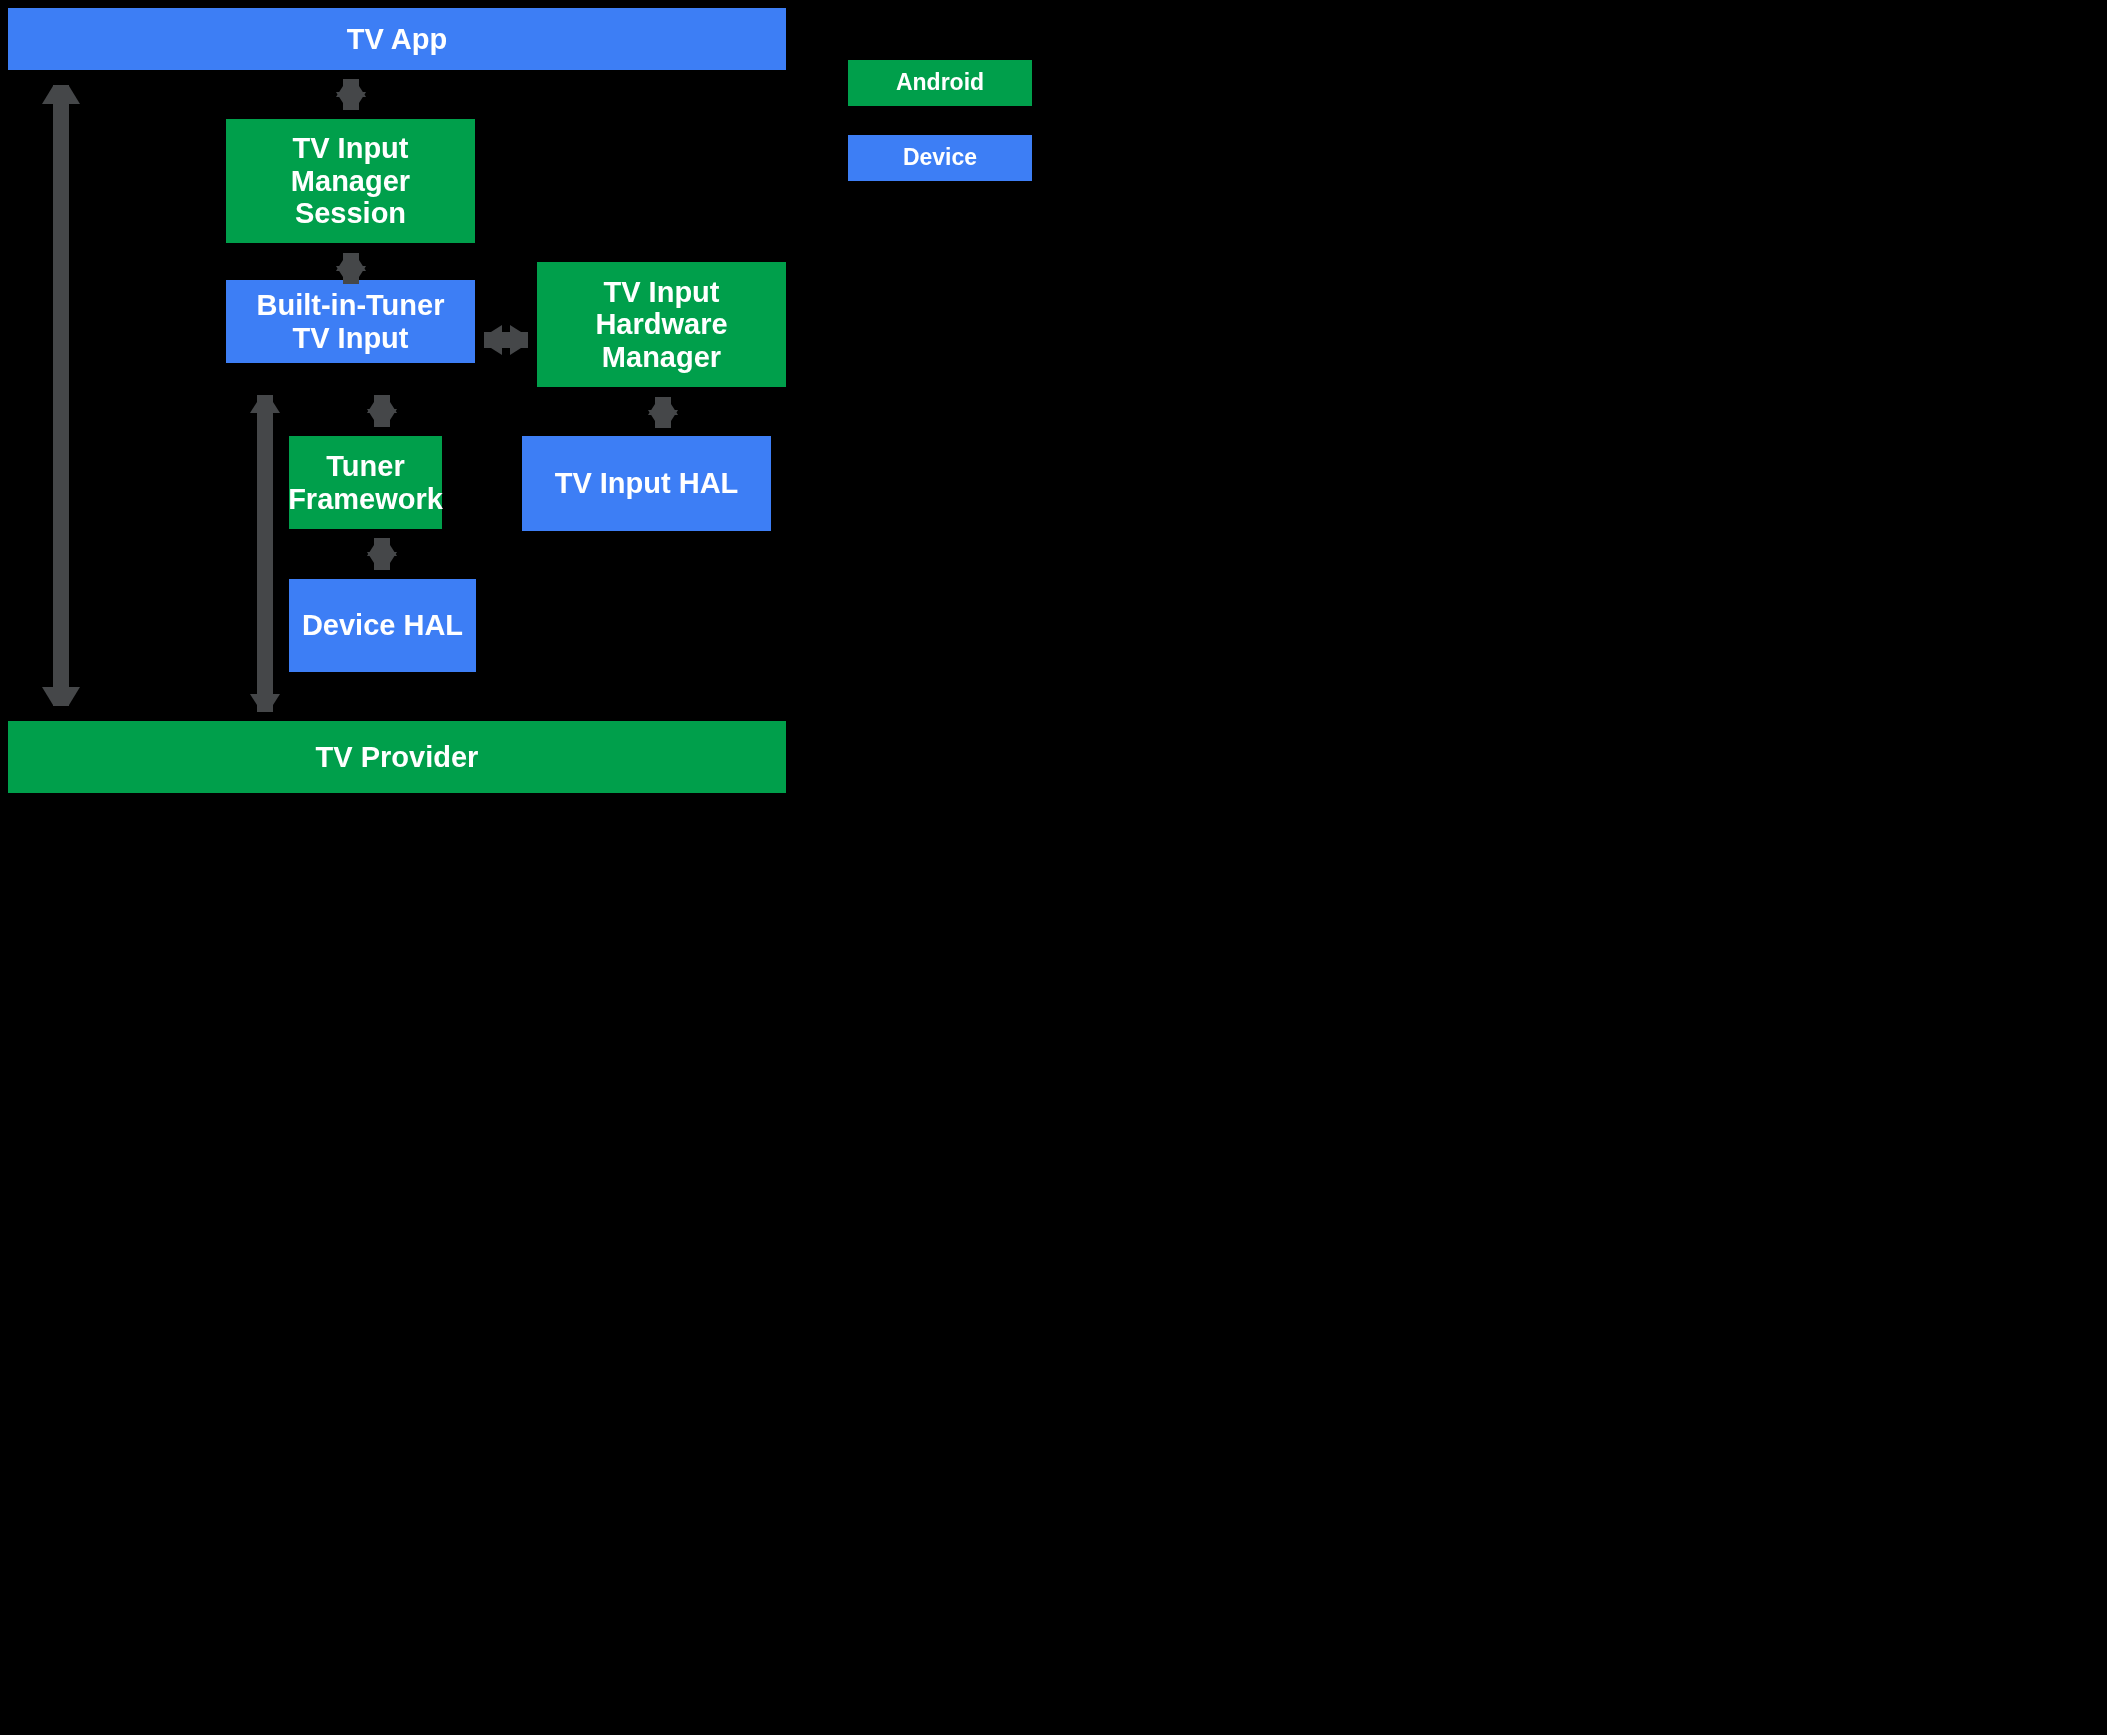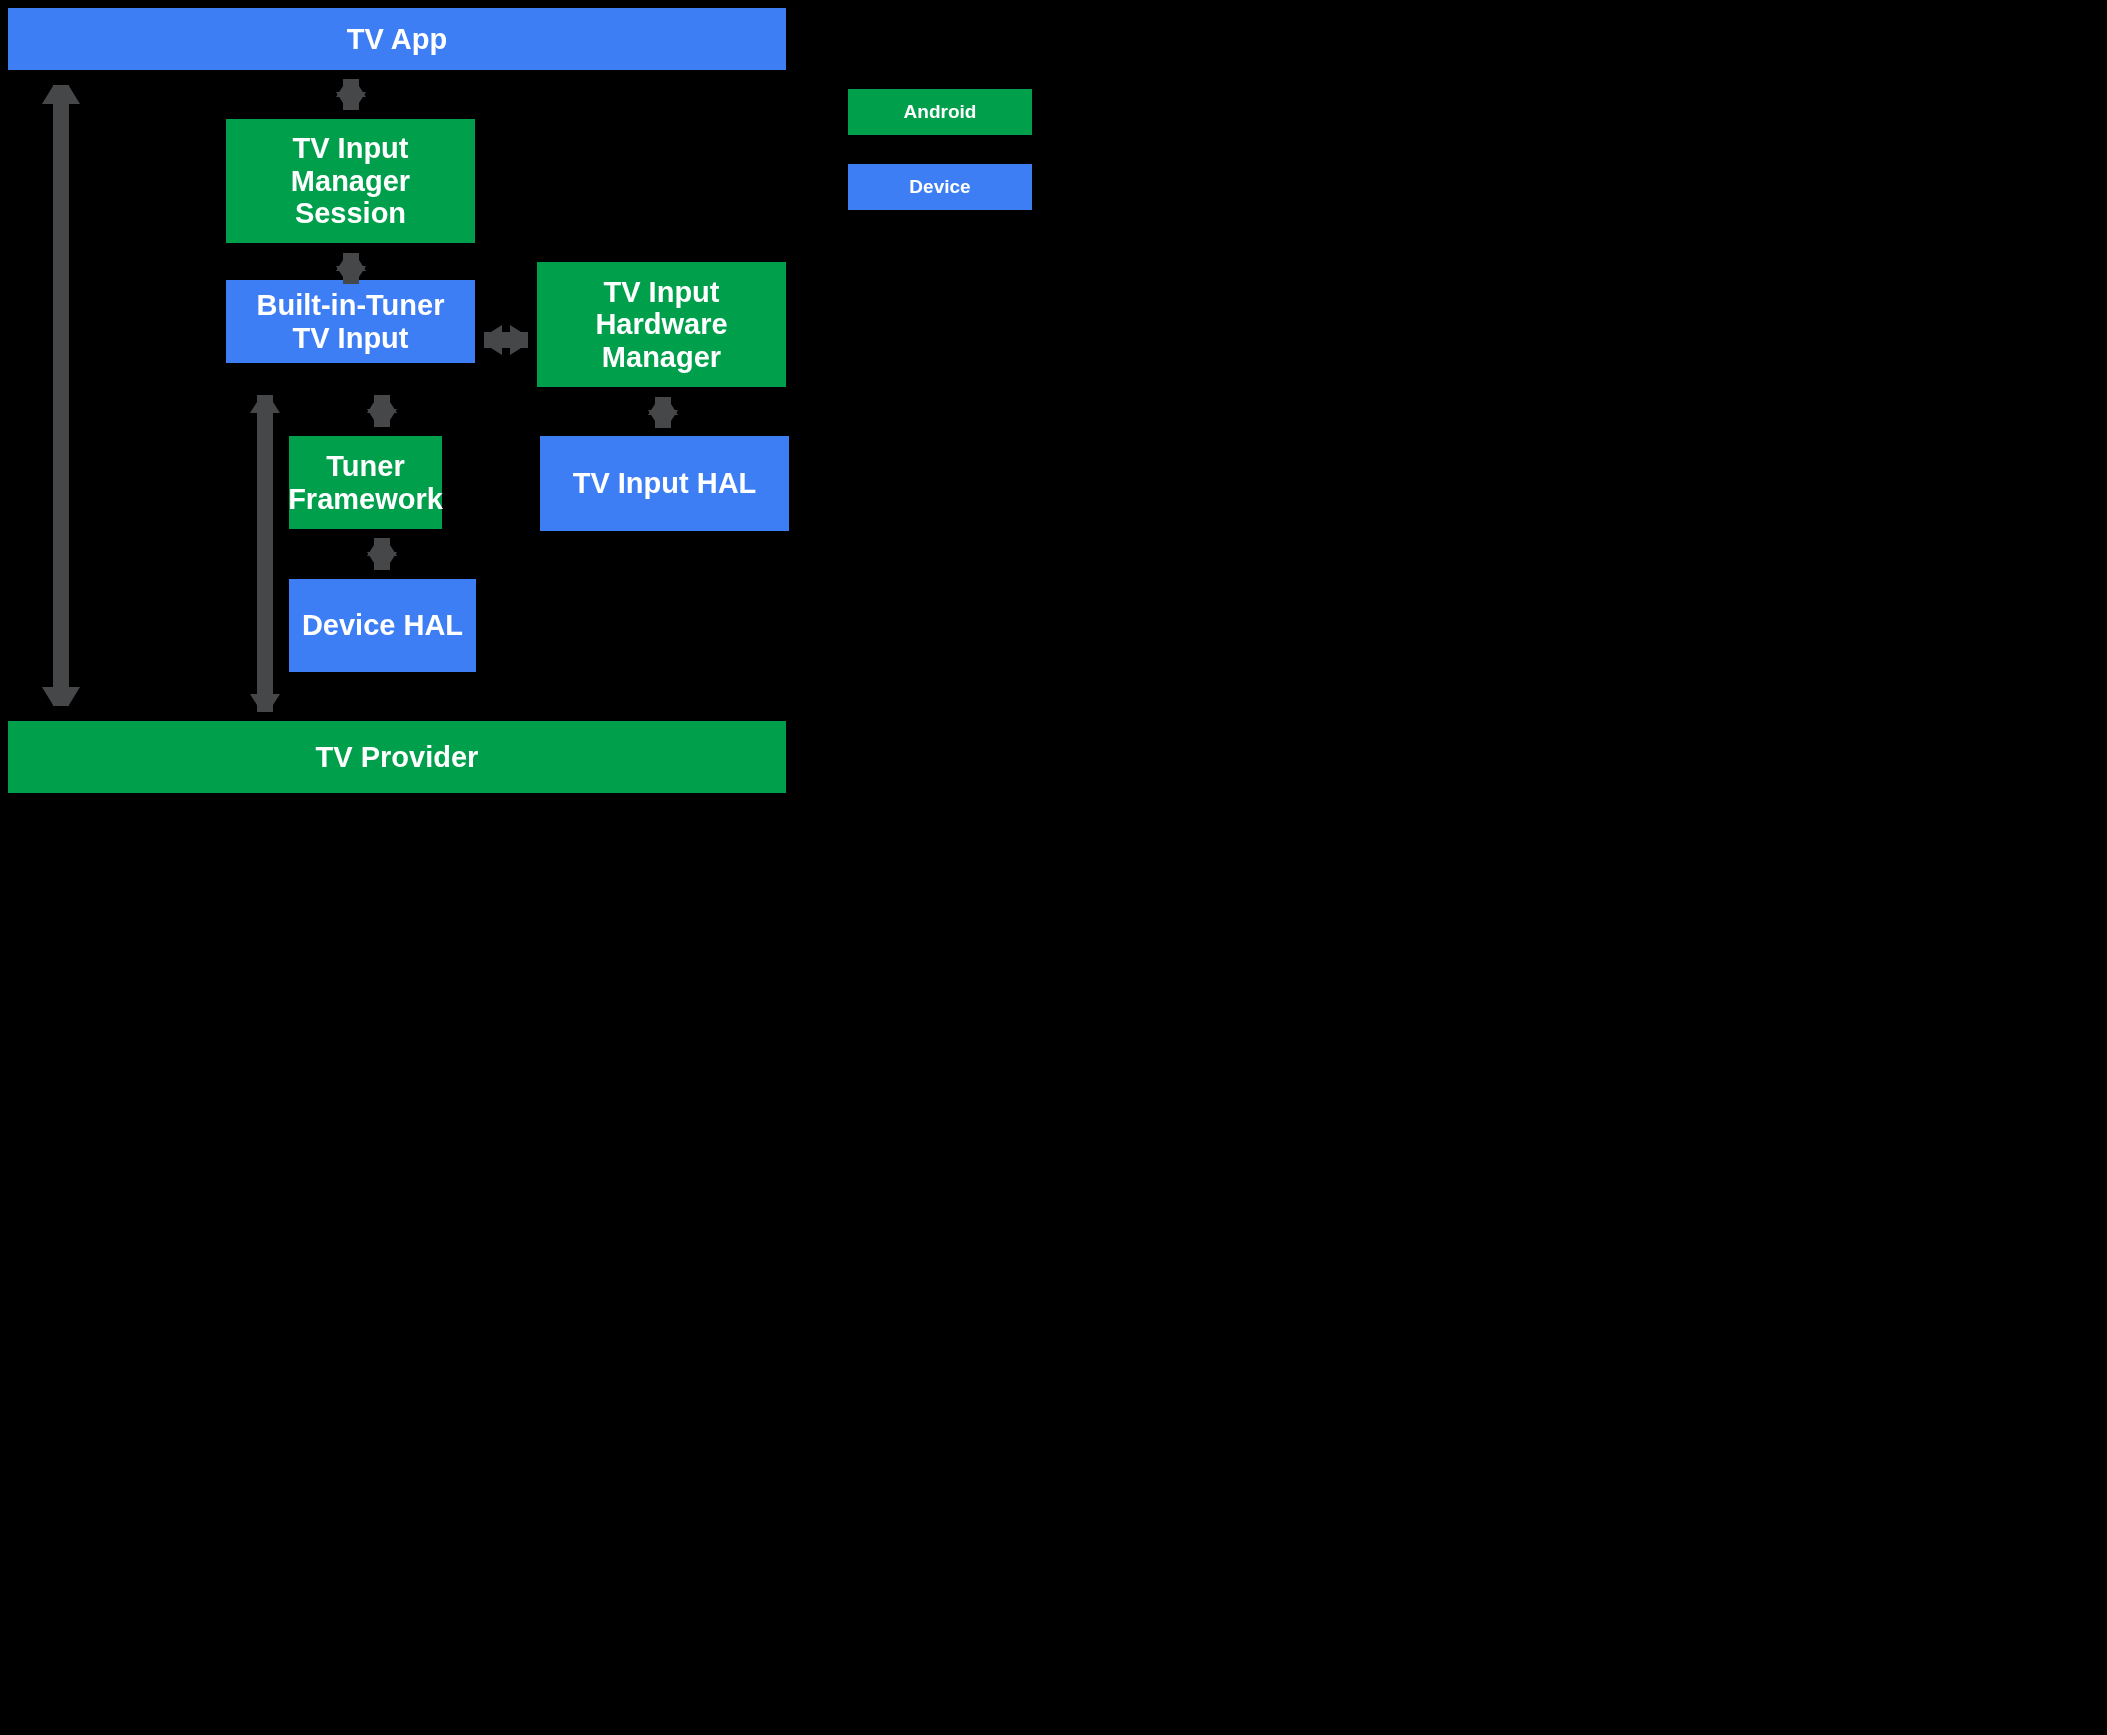--- a/index.html
+++ b/index.html
@@ -17,21 +17,21 @@
   }
   .stage{position:absolute;left:0;top:0;width:1054px;height:868px;}
   .node{
     position:absolute;display:flex;align-items:center;justify-content:center;
     color:var(--text-white);font-weight:700;text-align:center;
     white-space:pre-line;line-height:1.12;
   }
   .node.android{background:var(--android-green);}
   .node.device{background:var(--device-blue);}
   .lbl-main{font-size:29px;}
-  .lbl-legend{font-size:19px;margin-top:29px;}
+  .lbl-legend{font-size:23px;}
 
   
   .arrow-v{position:absolute;width:15px;}
   .arrow-v .shaft{
     position:absolute;left:50%;transform:translateX(-50%);
     top:9.3px;bottom:9.3px;width:2.5px;background:var(--arrow-gray);
   }
   .arrow-v .head-up{
     position:absolute;top:0;left:50%;transform:translateX(-50%);
     width:0;height:0;border-left:7.5px solid transparent;
@@ -83,21 +83,21 @@
   <div class="node android lbl-main" style="left:529px;top:254px;width:249px;height:125px;">TV Input
 Hardware
 Manager</div>
 
   <div class="node device lbl-main" style="left:218px;top:272px;width:249px;height:83px;">Built-in-Tuner
 TV Input</div>
 
   <div class="node android lbl-main" style="left:281px;top:428px;width:153px;height:93px;">Tuner
 Framework</div>
 
-  <div class="node device lbl-main" style="left:532px;top:428px;width:249px;height:95px;">TV Input HAL</div>
+  <div class="node device lbl-main" style="left:514px;top:428px;width:249px;height:95px;">TV Input HAL</div>
 
   <div class="node device lbl-main" style="left:281px;top:571px;width:187px;height:93px;">Device HAL</div>
 
   <div class="node android lbl-main" style="left:0;top:713px;width:778px;height:72px;">TV Provider</div>
 
   <div class="arrow-v big" style="left:42px;top:62px;height:651px;">
     <span class="head-up"></span>
     <span class="shaft"></span>
     <span class="head-down"></span>
   </div>

